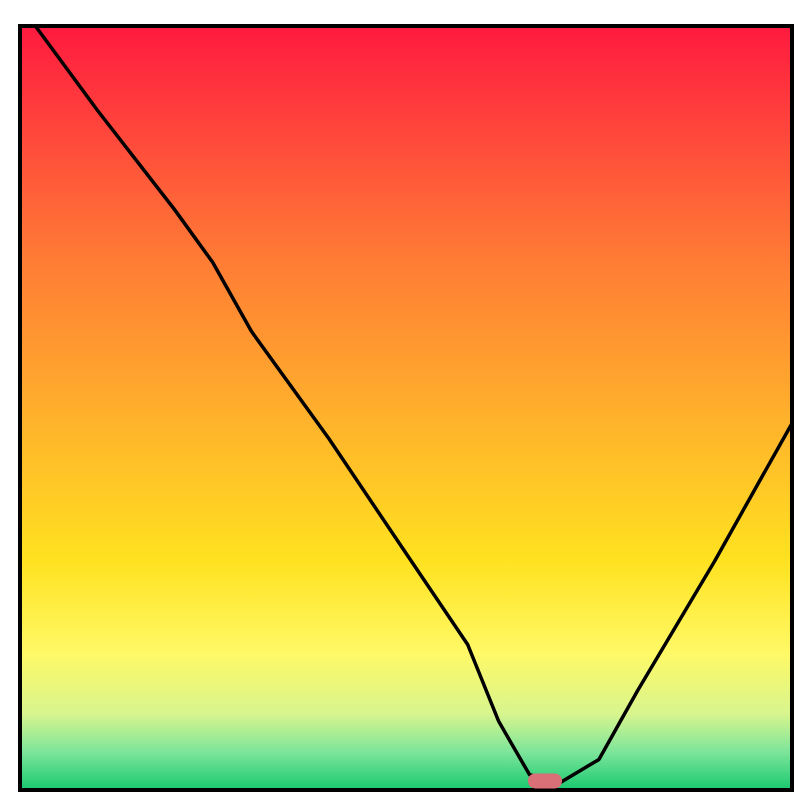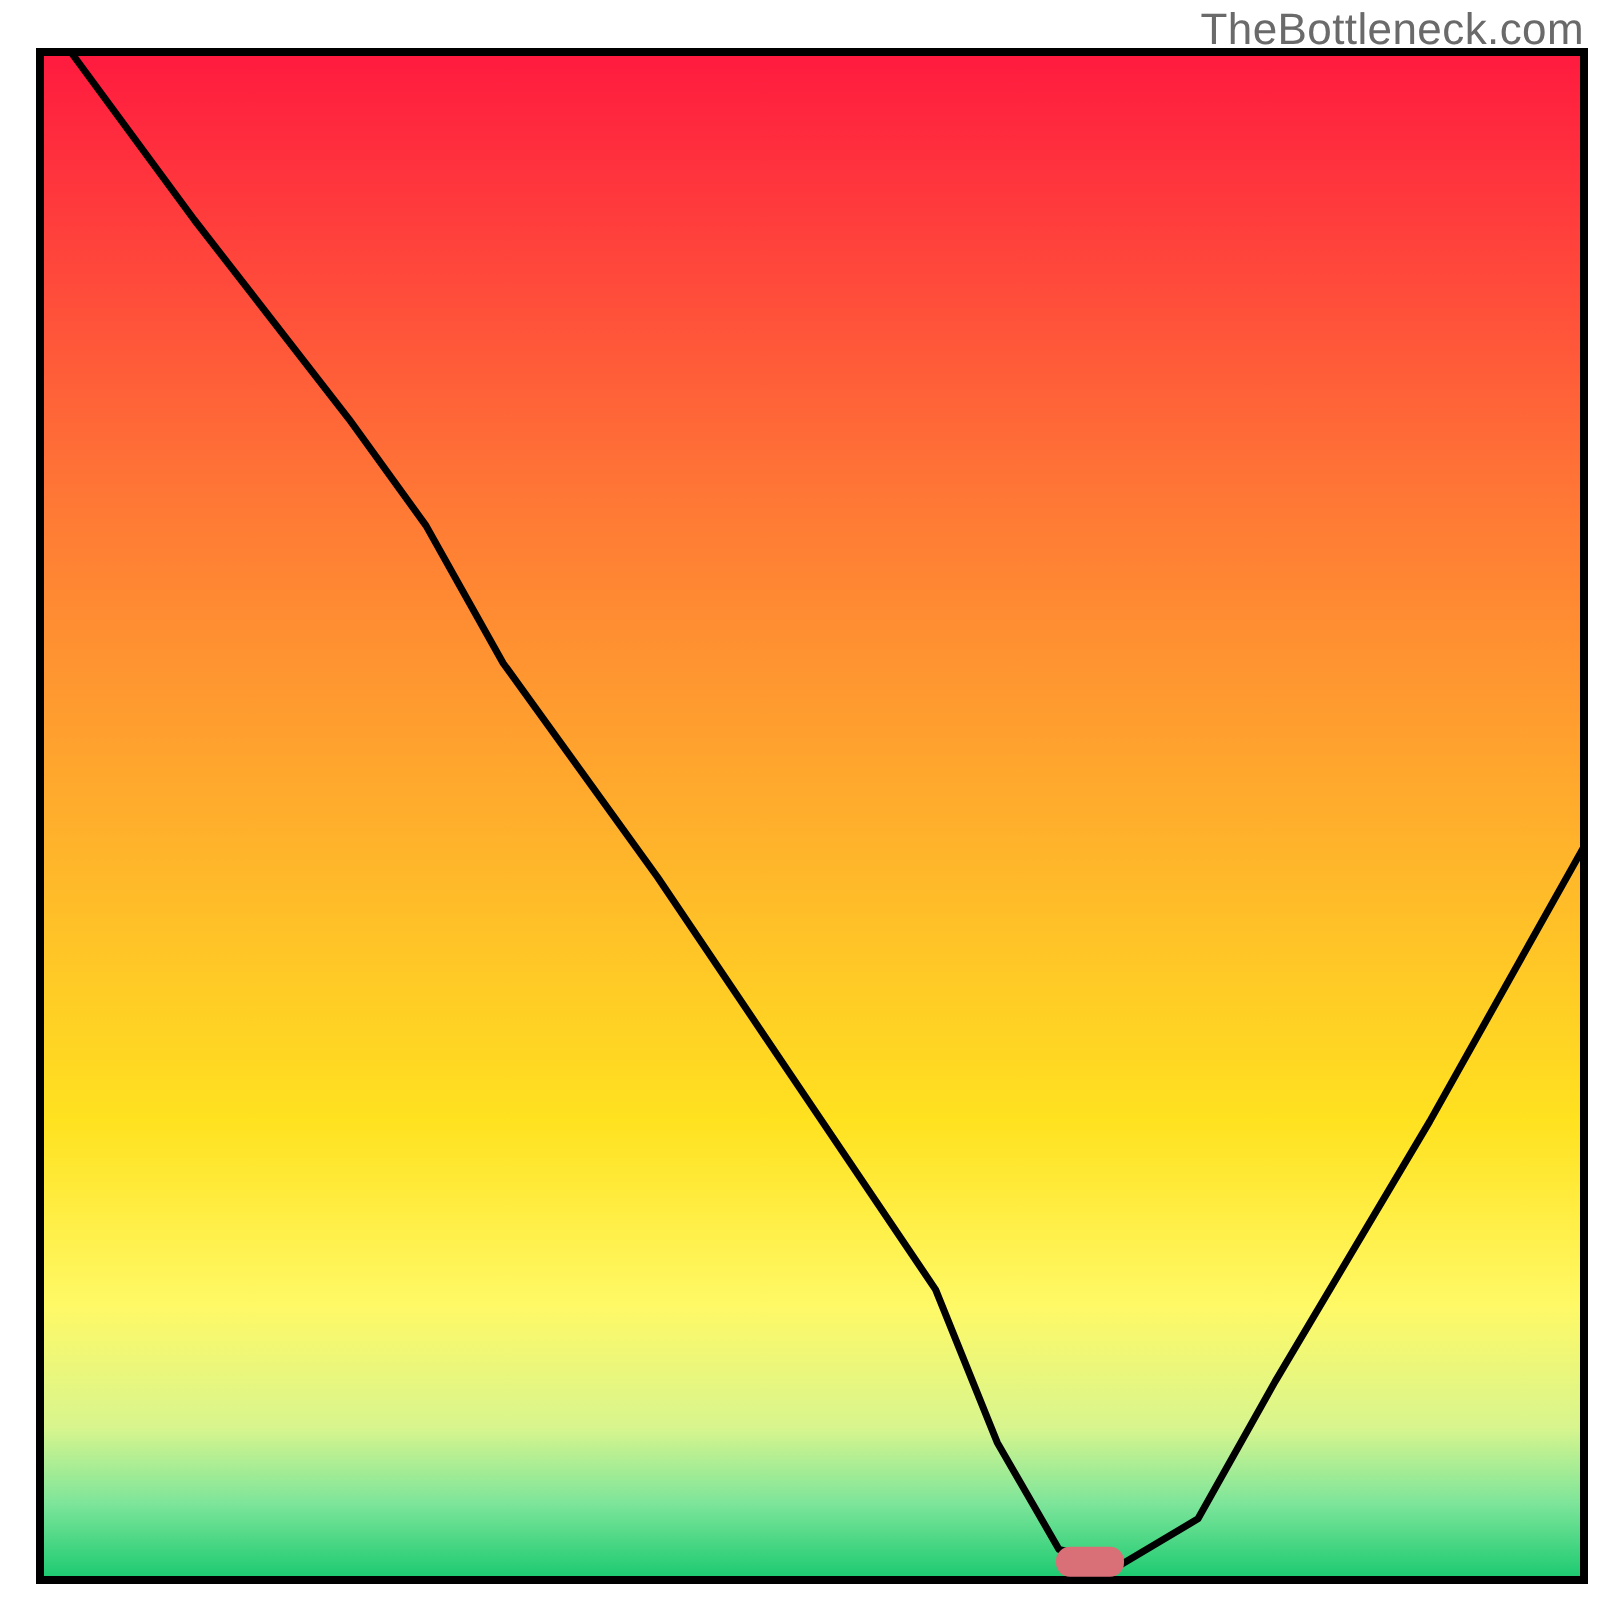--- a/index.html
+++ b/index.html
@@ -51,14 +51,13 @@
 
     <rect id="plot-bg" x="20" y="26" width="772" height="764" fill="url(#bg-grad)"></rect>
 
     <rect x="20" y="26" width="772" height="764" fill="none" stroke="#000" stroke-width="4"></rect>
 
     <path id="curve" fill="none" stroke="#000" stroke-width="3.5" stroke-linejoin="round" stroke-linecap="round" d="M35.4 26.0 L97.2 110.0 L174.4 209.4 L213.0 262.8 L251.6 331.6 L328.8 438.6 L406.0 553.2 L467.8 644.8 L498.6 721.2 L529.5 774.7 L560.4 782.4 L599.0 759.4 L637.6 690.7 L714.8 560.8 L792.0 423.3"></path>
 
     <rect id="marker" rx="7" ry="7" width="34" height="15" fill="#d96f77" x="528.0" y="773.4"></rect>
   </svg>
 
-  <div class="watermark">TheBottleneck.com</div>
 </div>
 
 </body></html>

